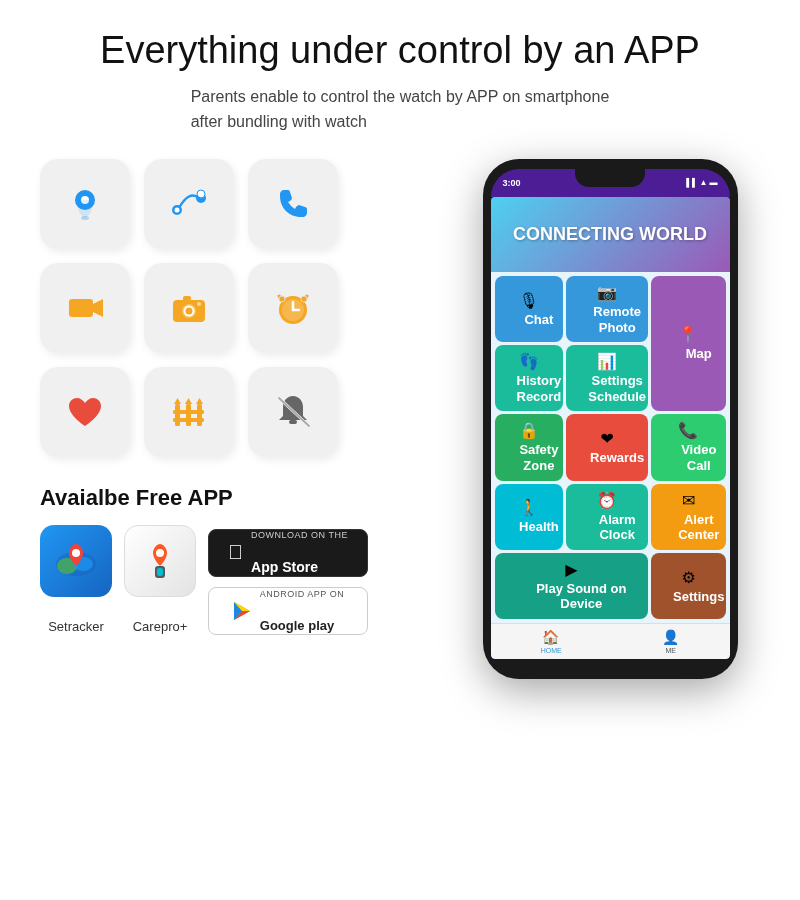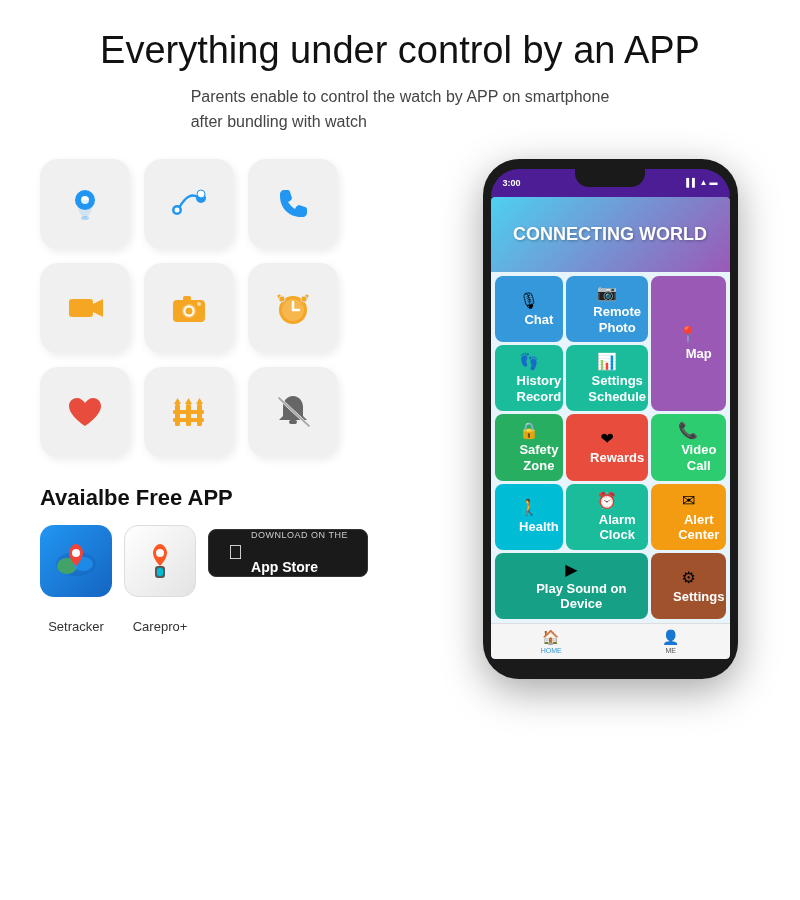--- a/index.html
+++ b/index.html
@@ -446,20 +446,32 @@
           </div>
 
           <div class="store-buttons">
             <div class="store-btn">
               <span style="font-size:20px; color:#fff;"></span>
               <div class="store-btn-text">
                 <span class="store-btn-top">Download on the</span>
                 <span class="store-btn-main">App Store</span>
               </div>
             </div>
+            <div class="store-btn store-btn-white">
+              <svg width="20" height="20" viewBox="0 0 20 20">
+                <polygon points="2,1 18,10 2,19" fill="#4CAF50"></polygon>
+                <polygon points="2,1 10,10 2,19" fill="#1E88E5"></polygon>
+                <polygon points="2,19 18,10 10,10" fill="#F44336"></polygon>
+                <polygon points="2,1 10,10 18,10" fill="#FFD600"></polygon>
+              </svg>
+              <div class="store-btn-text">
+                <span class="store-btn-top" style="color:#555;">ANDROID APP ON</span>
+                <span class="store-btn-main" style="color:#222; font-size:13px;">Google play</span>
+              </div>
+            </div>
           </div>
         </div>
       </div>
     </div>
 
     <div class="right-side">
       <div class="phone-wrapper">
         <div class="phone-frame">
 
           <div class="phone-notch-bar">

